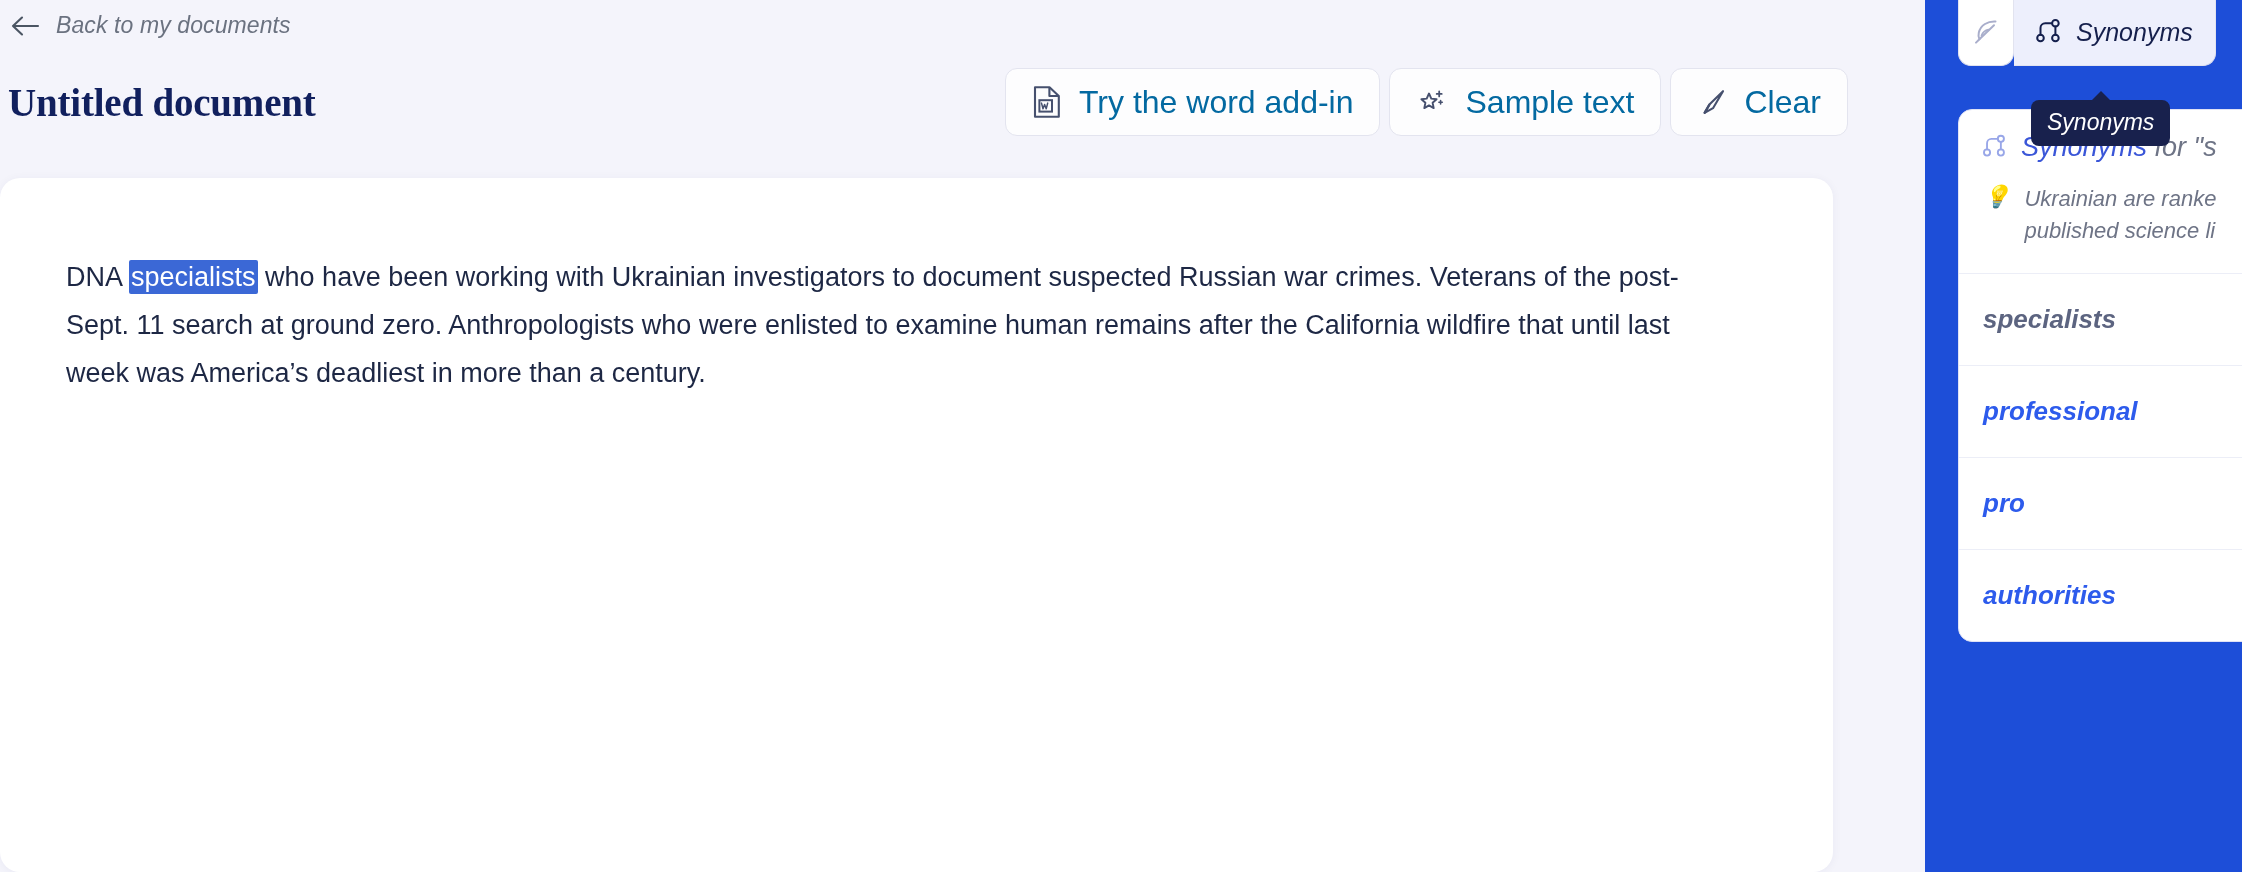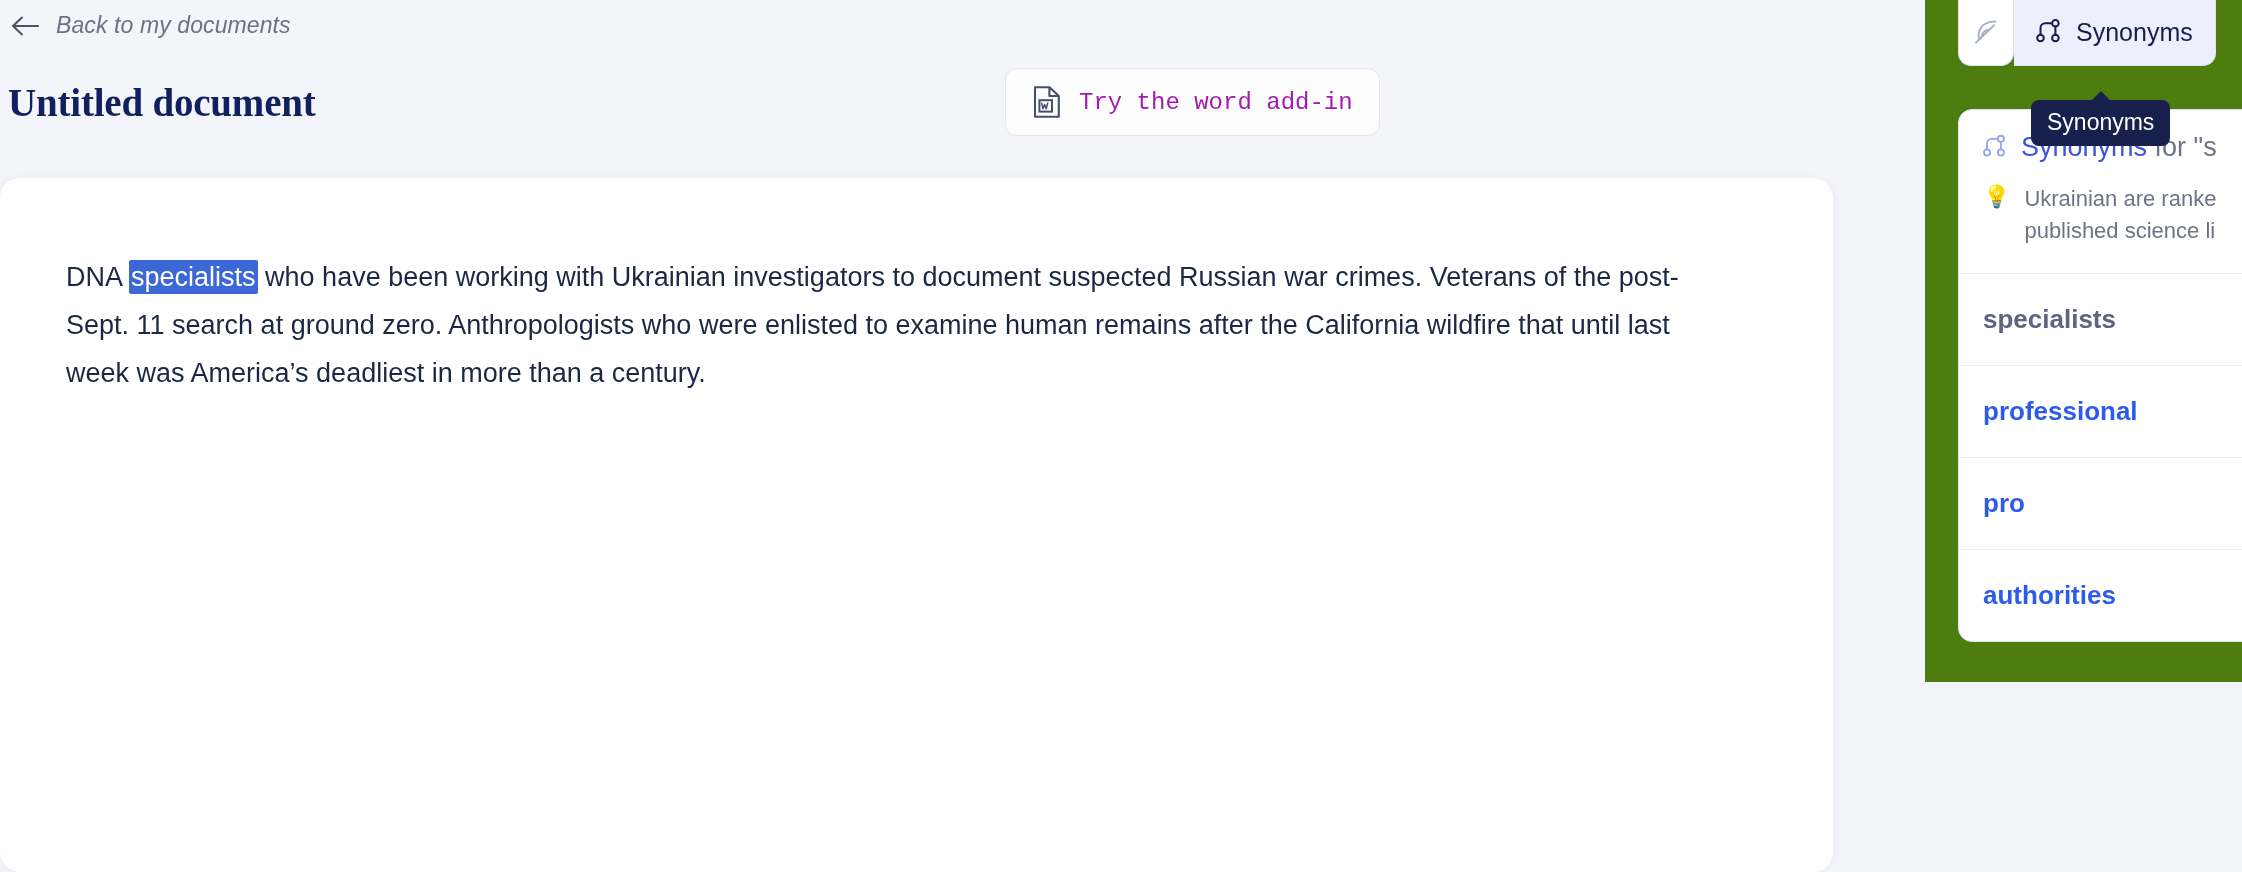--- a/index.html
+++ b/index.html
@@ -71,24 +71,23 @@
     align-items: center;
     gap: 17px;
     height: 68px;
     padding: 0 26px;
     background: #fdfdfe;
     border: 1.4px solid #e3e4ef;
     border-radius: 12px;
     cursor: pointer;
   }
   .tbtn-label {
-    font-size: 24px;
-    color: #a21caf;
-    white-space: nowrap;
-    font-family: Liberation Mono, monospace;
+    font-size: 32px;
+    color: #0369a1;
+    white-space: nowrap;
   }
   .tbtn svg { display: block; flex: 0 0 auto; }
 
   .paper {
     position: absolute;
     left: 0;
     top: 178px;
     width: 1833px;
     height: 694px;
     background: #ffffff;
@@ -121,22 +120,23 @@
     height: 694px;
     background: #f4f4fb;
   }
 
   
   .right-col {
     position: absolute;
     left: 1925px;
     top: 0;
     width: 317px;
-    height: 682px;
-    background: #4d7c0f;
+    height: 872px;
+    background: #1d4ed8;
+    font-style: italic;
   }
 
   .tabbar {
     position: absolute;
     left: 33px;
     top: 0;
     display: flex;
     align-items: stretch;
     height: 66px;
   }
@@ -270,21 +270,40 @@
           <svg width="30" height="34" viewBox="0 0 30 34" fill="none">
             <path d="M3 2.2h14.5L26.8 11v20.8H3z" stroke="#46506e" stroke-width="2.1" stroke-linejoin="round"></path>
             <path d="M17.4 2.2V11h9.4" stroke="#46506e" stroke-width="2.1" stroke-linejoin="round"></path>
             <rect x="7.4" y="15.2" width="12.6" height="11.4" stroke="#46506e" stroke-width="2"></rect>
             <path d="M9.5 18.1l1.5 5.6 1.6-4.2 1.6 4.2 1.5-5.6" stroke="#46506e" stroke-width="1.5" stroke-linecap="round" stroke-linejoin="round" fill="none"></path>
           </svg>
         </span>
         <span class="tbtn-label">Try the word add-in</span>
       </div>
 
-
+      <div class="tbtn">
+        <span>
+          <svg width="32" height="32" viewBox="0 0 32 32" fill="none">
+            <path d="M13 7.5l2.3 5.1 5.3.6-4 3.6 1.1 5.3-4.7-2.7-4.7 2.7 1.1-5.3-4-3.6 5.3-.6z" stroke="#46506e" stroke-width="1.9" stroke-linejoin="round"></path>
+            <path d="M23.2 5.4v5M20.7 7.9h5" stroke="#46506e" stroke-width="1.8" stroke-linecap="round"></path>
+            <path d="M24.6 14.6v3.4M22.9 16.3h3.4" stroke="#46506e" stroke-width="1.6" stroke-linecap="round"></path>
+          </svg>
+        </span>
+        <span class="tbtn-label">Sample text</span>
+      </div>
+
+      <div class="tbtn">
+        <span>
+          <svg width="30" height="30" viewBox="0 0 30 30" fill="none">
+            <path d="M26 4.2L12.4 17.6l-4.8 8.3 8.4-4.7z" stroke="#46506e" stroke-width="2.1" stroke-linejoin="round"></path>
+            <path d="M7.6 25.9l4.8-8.3" stroke="#46506e" stroke-width="2.1" stroke-linecap="round"></path>
+          </svg>
+        </span>
+        <span class="tbtn-label">Clear</span>
+      </div>
     </div>
 
     <div class="paper">
       <div class="doc-body">
         <p><span>DNA </span><span class="sel">specialists</span><span> who have been working with Ukrainian investigators to document suspected Russian war crimes. Veterans of the post-Sept. 11 search at ground zero. Anthropologists who were enlisted to examine human remains after the California wildfire that until last week was America’s deadliest in more than a century.</span></p>
       </div>
     </div>
 
     <div class="scroll-gutter"></div>
   </div>

